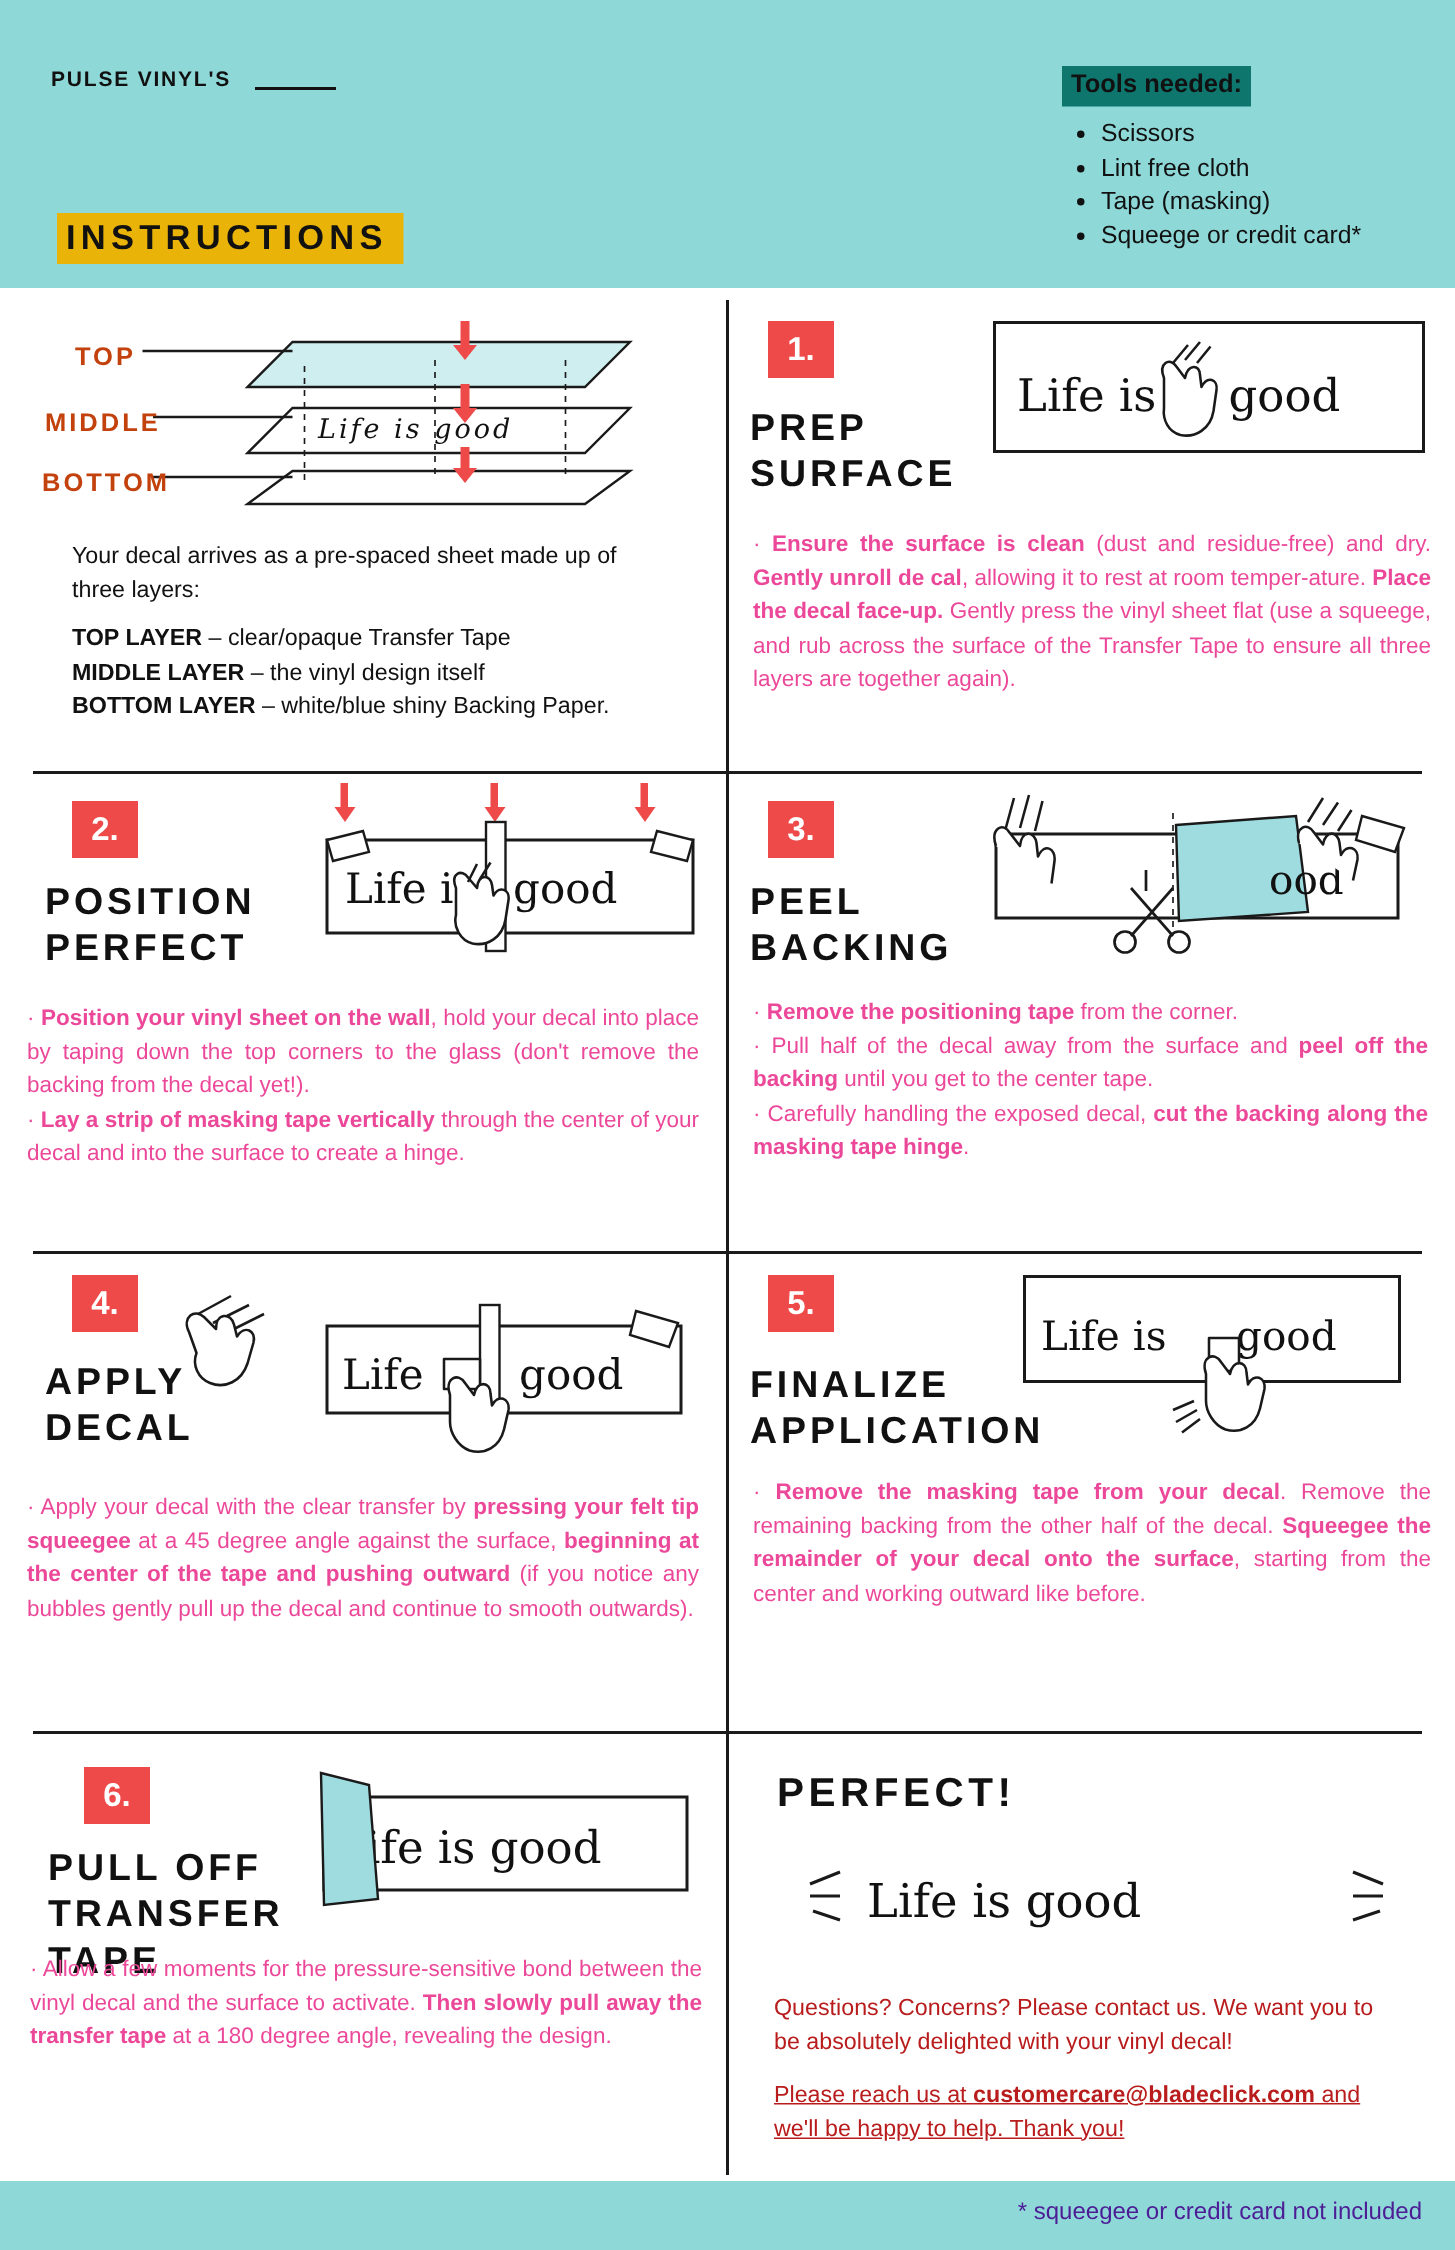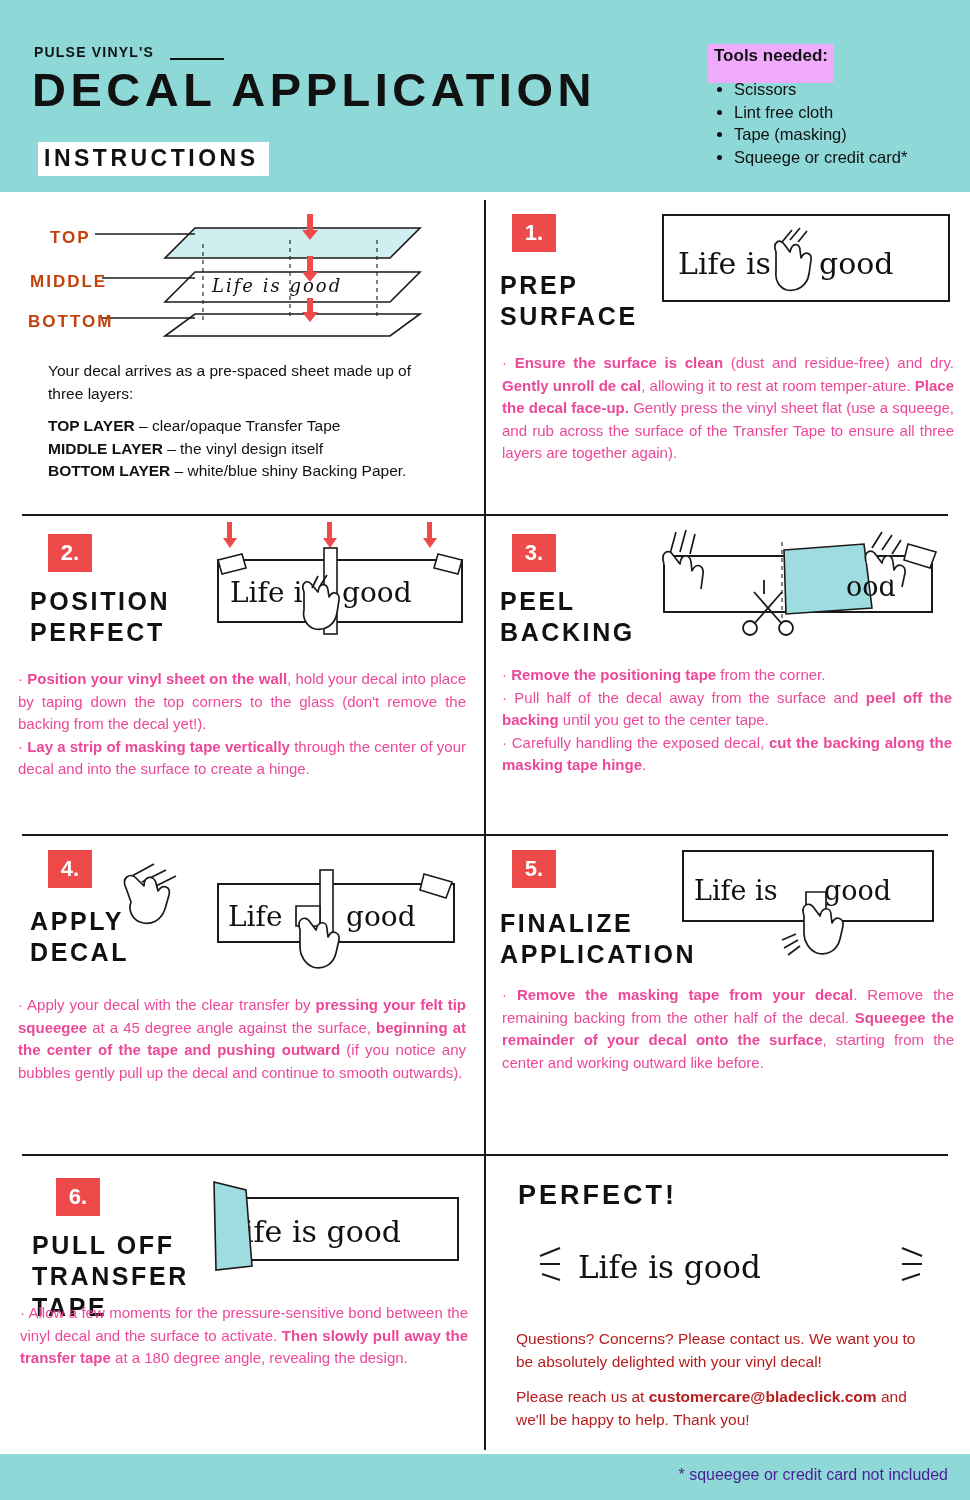--- a/index.html
+++ b/index.html
@@ -51,35 +51,35 @@
     left: 32px; top: 62px;
     font-size: 47px;
     font-weight: bold;
     letter-spacing: 4.5px;
     color: #111;
     white-space: nowrap;
   }
   .subtitle-wrap {
     position: absolute;
     left: 38px; top: 142px;
-    background: #ffffff;
+    background: #eab308;
     padding: 3px 10px 4px 6px;
   }
   .subtitle {
     font-size: 23px;
     font-weight: bold;
     letter-spacing: 3.5px;
     color: #111;
     white-space: nowrap;
   }
   .tools-title-wrap {
     position: absolute;
     left: 708px; top: 44px;
-    background: #f0abfc;
-    padding: 2px 6px 17px 6px;
+    background: #0f766e;
+    padding: 2px 6px 5px 6px;
   }
   .tools-title {
     font-size: 17px;
     font-weight: bold;
     color: #111;
     white-space: nowrap;
   }
   .tools-list {
     position: absolute;
     left: 712px; top: 78px;
@@ -217,21 +217,20 @@
   svg { display: block; }
 </style>
 </head>
 <body>
 
 <div class="page">
 
   <div class="header">
     <div class="brand">PULSE VINYL'S</div>
     <div class="brand-rule"></div>
-    <div class="main-title">DECAL APPLICATION</div>
     <div class="subtitle-wrap">
       <div class="subtitle">INSTRUCTIONS</div>
     </div>
     <div class="tools-title-wrap">
       <div class="tools-title">Tools needed:</div>
     </div>
     <ul class="tools-list">
       <li>Scissors</li>
       <li>Lint free cloth</li>
       <li>Tape (masking)</li>
@@ -509,21 +508,21 @@
           <g stroke="#1a1a1a" stroke-width="2" fill="none">
             <line x1="386" y1="14" x2="406" y2="22"></line>
             <line x1="386" y1="30" x2="406" y2="30"></line>
             <line x1="386" y1="46" x2="404" y2="40"></line>
           </g>
         </svg>
       </div>
 
       <div class="perf-p" style="top:172px;">Questions? Concerns? Please contact us. We want you to be absolutely delighted with your vinyl decal!</div>
 
-      <div class="perf-p" style="top:230px;">
+      <div class="perf-p" style="top:230px;text-decoration:underline;">
         <span>Please reach us at </span><b>customercare@bladeclick.com</b><span> and we'll be happy to help. Thank you!</span>
       </div>
     </div>
 
   </div>
 
   <div class="footer">
     <div class="footer-text">* squeegee or credit card not included</div>
   </div>
 

